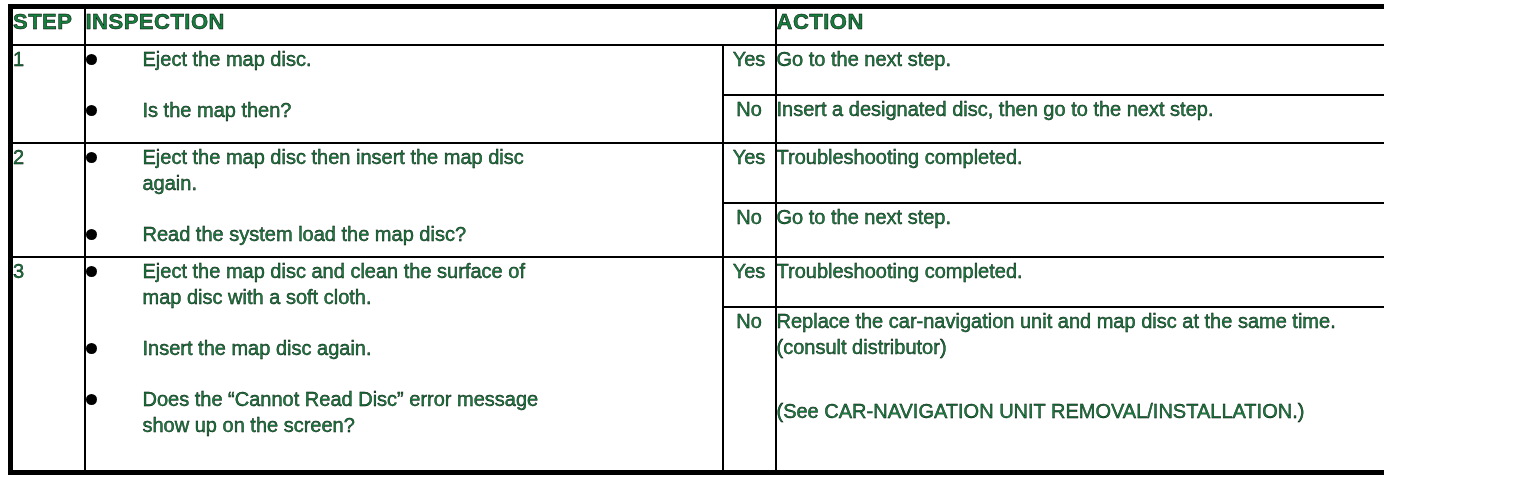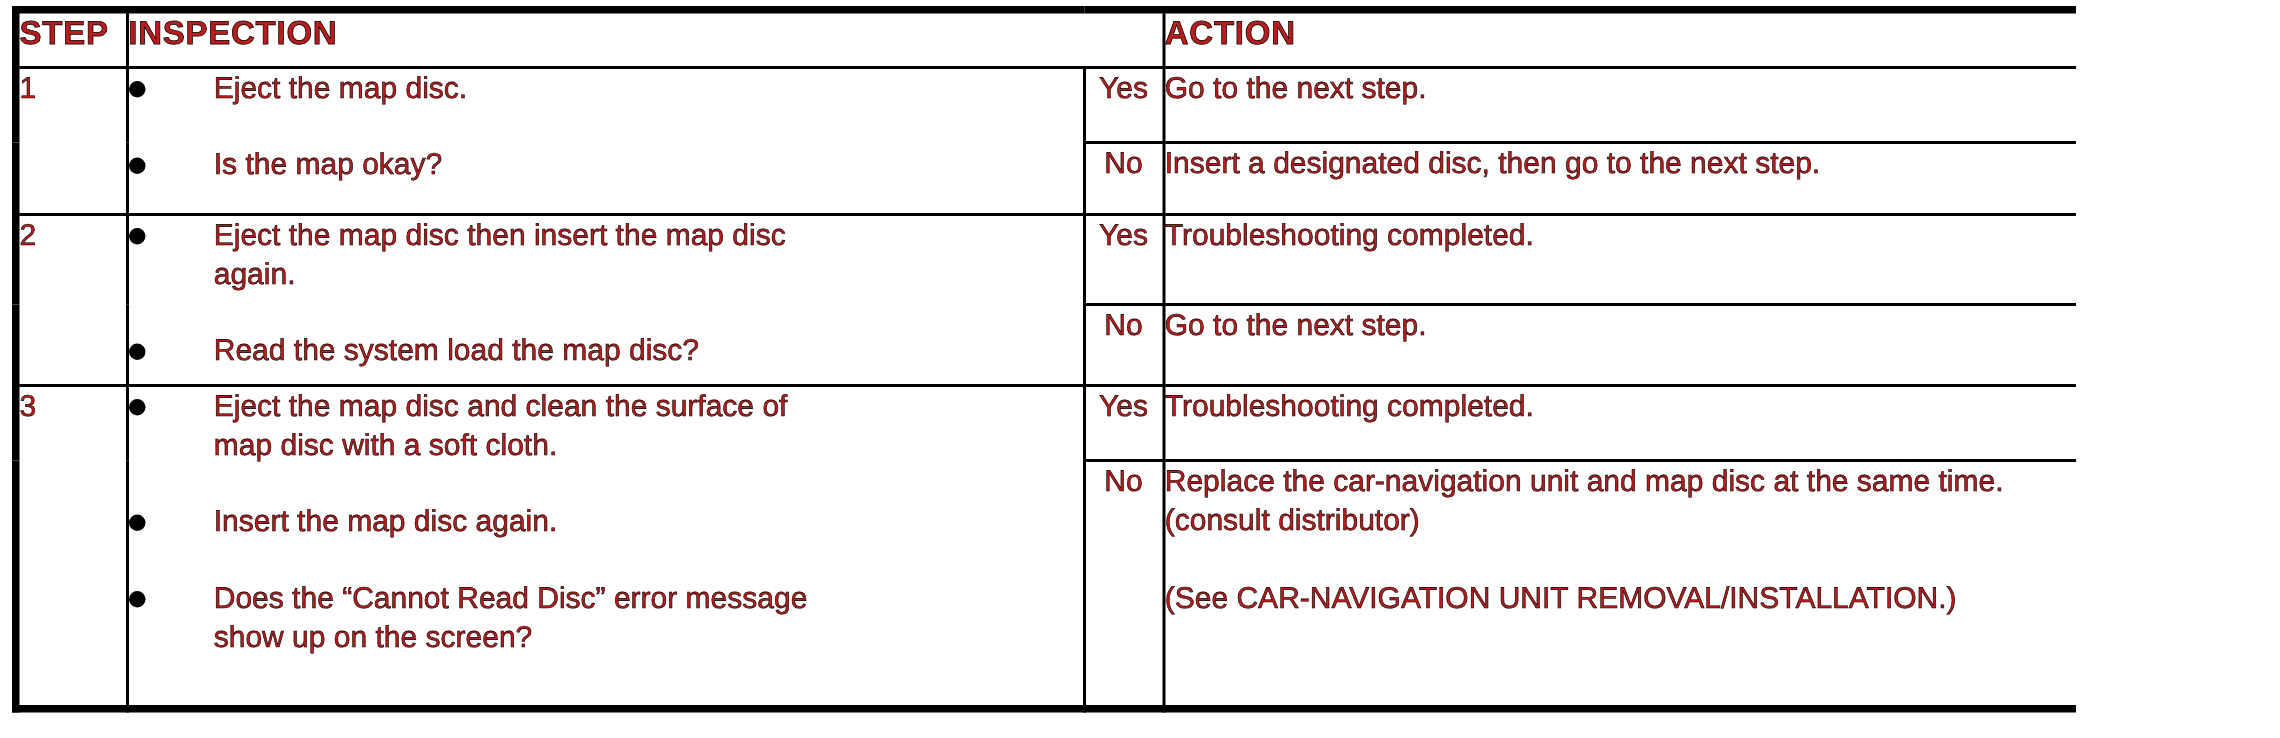--- a/index.html
+++ b/index.html
@@ -6,21 +6,21 @@
     margin: 0;
     padding: 0;
     background: #ffffff;
   }
   .page {
     position: relative;
     width: 1384px;
     height: 492px;
     background: #ffffff;
     font-family: "Liberation Sans", sans-serif;
-    color: #b91c1c;
+    color: #15803d;
     overflow: hidden;
   }
   table.ts {
     position: absolute;
     left: 8px;
     top: 4px;
     width: 1497px;
     border-collapse: collapse;
     table-layout: fixed;
     border: 5px solid #000;
@@ -52,21 +52,21 @@
     width: 11px;
     height: 11px;
     border-radius: 50%;
     background: #000;
     margin-top: 8px;
     margin-right: 23px;
   }
   .insp-text { max-width: 410px; padding-left: 23px; }
   td.yn-cell { padding: 12px 2px 0 5px; text-align: center; }
   td.action-cell { padding: 12px 10px 0 8px; }
-  .para-gap { margin-top: 26px; }
+  .para-gap { margin-top: 38px; }
 </style>
 </head>
 <body>
 
 <div class="page">
   <table class="ts">
     <colgroup>
       <col style="width:74px">
       <col style="width:638px">
       <col style="width:53px">
@@ -83,21 +83,21 @@
 
       <tr style="height:50px">
         <td class="step-cell" rowspan="2">1</td>
         <td class="insp-cell" rowspan="2">
           <div class="insp-item">
             <span class="bullet"></span>
             <span class="insp-text">Eject the map disc.</span>
           </div>
           <div class="insp-item">
             <span class="bullet"></span>
-            <span class="insp-text">Is the map okay?</span>
+            <span class="insp-text">Is the map then?</span>
           </div>
         </td>
         <td class="yn-cell">Yes</td>
         <td class="action-cell">
           <div>Go to the next step.</div>
         </td>
       </tr>
       <tr style="height:48px">
         <td class="yn-cell">No</td>
         <td class="action-cell">

